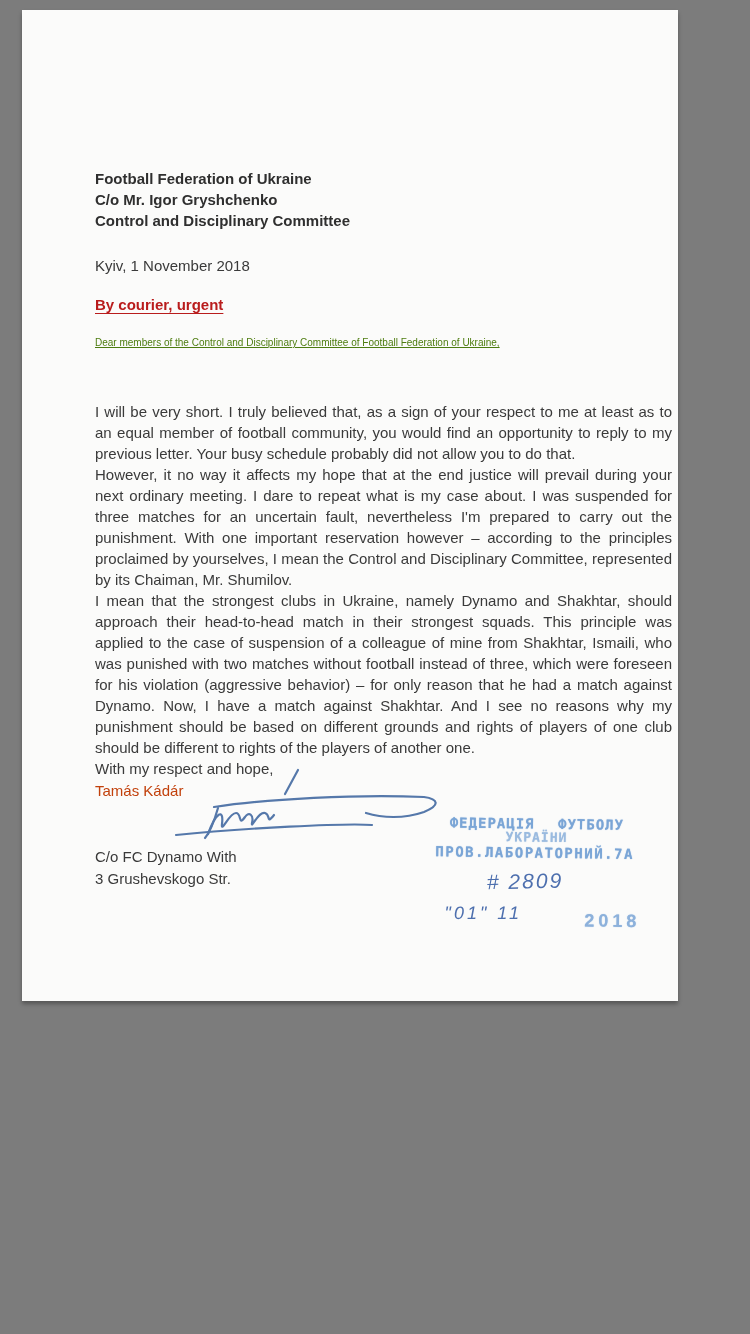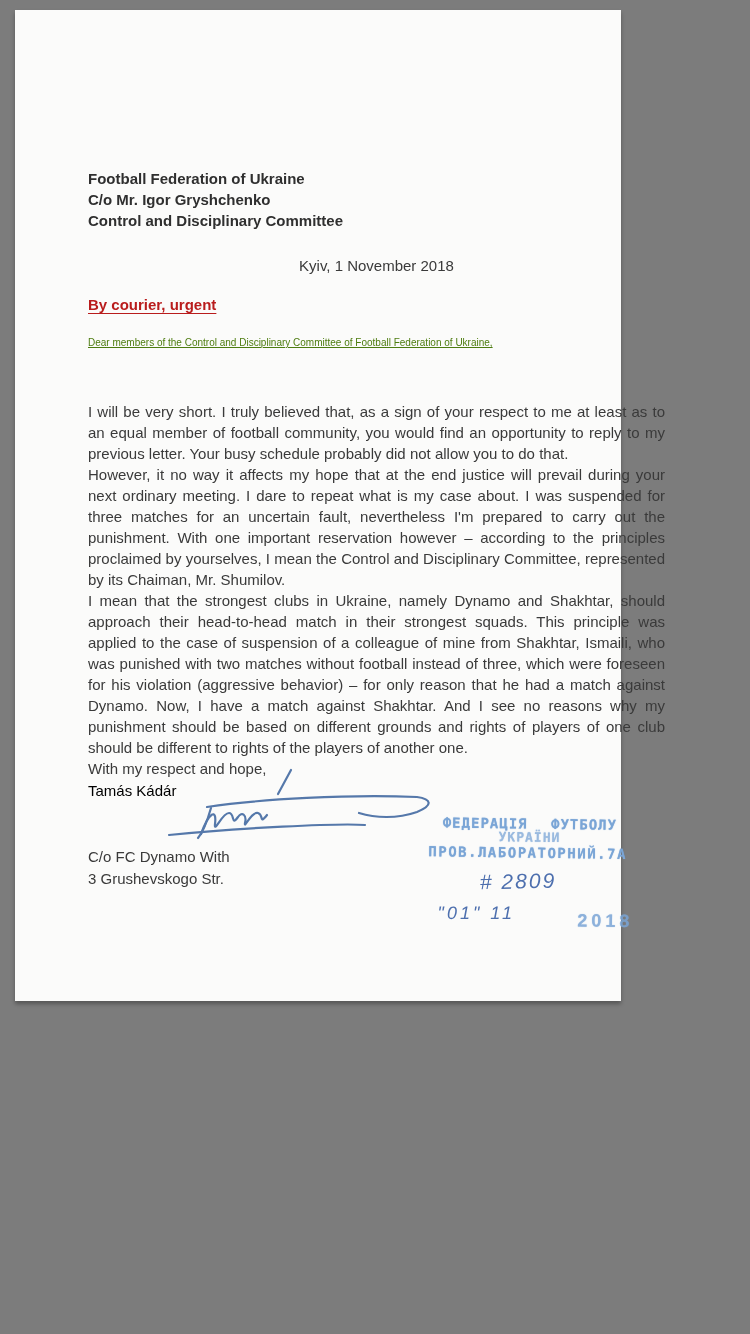--- a/index.html
+++ b/index.html
@@ -5,33 +5,33 @@
   html,body{margin:0;padding:0;}
   body{
     width:750px;height:1334px;
     background:#7c7c7c;
     font-family:"Liberation Sans",sans-serif;
     position:relative;
     overflow:hidden;
   }
   .paper{
     position:absolute;
-    left:15px;top:10px;
-    width:606px;height:991px;
+    left:22px;top:10px;
+    width:656px;height:991px;
     background:#fbfbfa;
     box-shadow:0 3px 4px rgba(0,0,0,.30);
   }
   .paper *{box-sizing:border-box;}
   .recipient{
     position:absolute;left:73px;top:158px;
     font-weight:bold;font-size:15px;line-height:21px;color:#2f2f2f;
   }
   .dateline{
     position:absolute;left:73px;top:247px;width:577px;
-    text-align:center;font-size:15px;color:#3a3a3a;
+    text-align:left;font-size:15px;color:#3a3a3a;
   }
   .delivery{
     position:absolute;left:73px;top:286px;
     font-weight:bold;font-size:15px;color:#b91c1c;
     text-decoration:underline;
     text-underline-offset:3px;
   }
   .salutation{
     position:absolute;left:73px;top:322px;width:577px;
     font-size:10px;line-height:21px;color:#4d7c0f;
@@ -40,21 +40,21 @@
   }
   .bodytext{
     position:absolute;left:73px;top:385px;width:577px;
     font-size:15px;line-height:21px;color:#3a3a3a;
     text-align:justify;
     margin-top:6px;
   }
   .bodytext p{margin:0;}
   .signer{
     position:absolute;left:73px;top:772px;
-    font-size:15px;color:#000000;text-align:right;
+    font-size:15px;color:#c2410c;text-align:right;
   }
   .signature-svg{
     position:absolute;left:130px;top:742px;
     width:300px;height:100px;
   }
   .sender{
     position:absolute;left:73px;top:836px;
     font-size:15px;line-height:22px;color:#3a3a3a;
   }
   .stamp{

